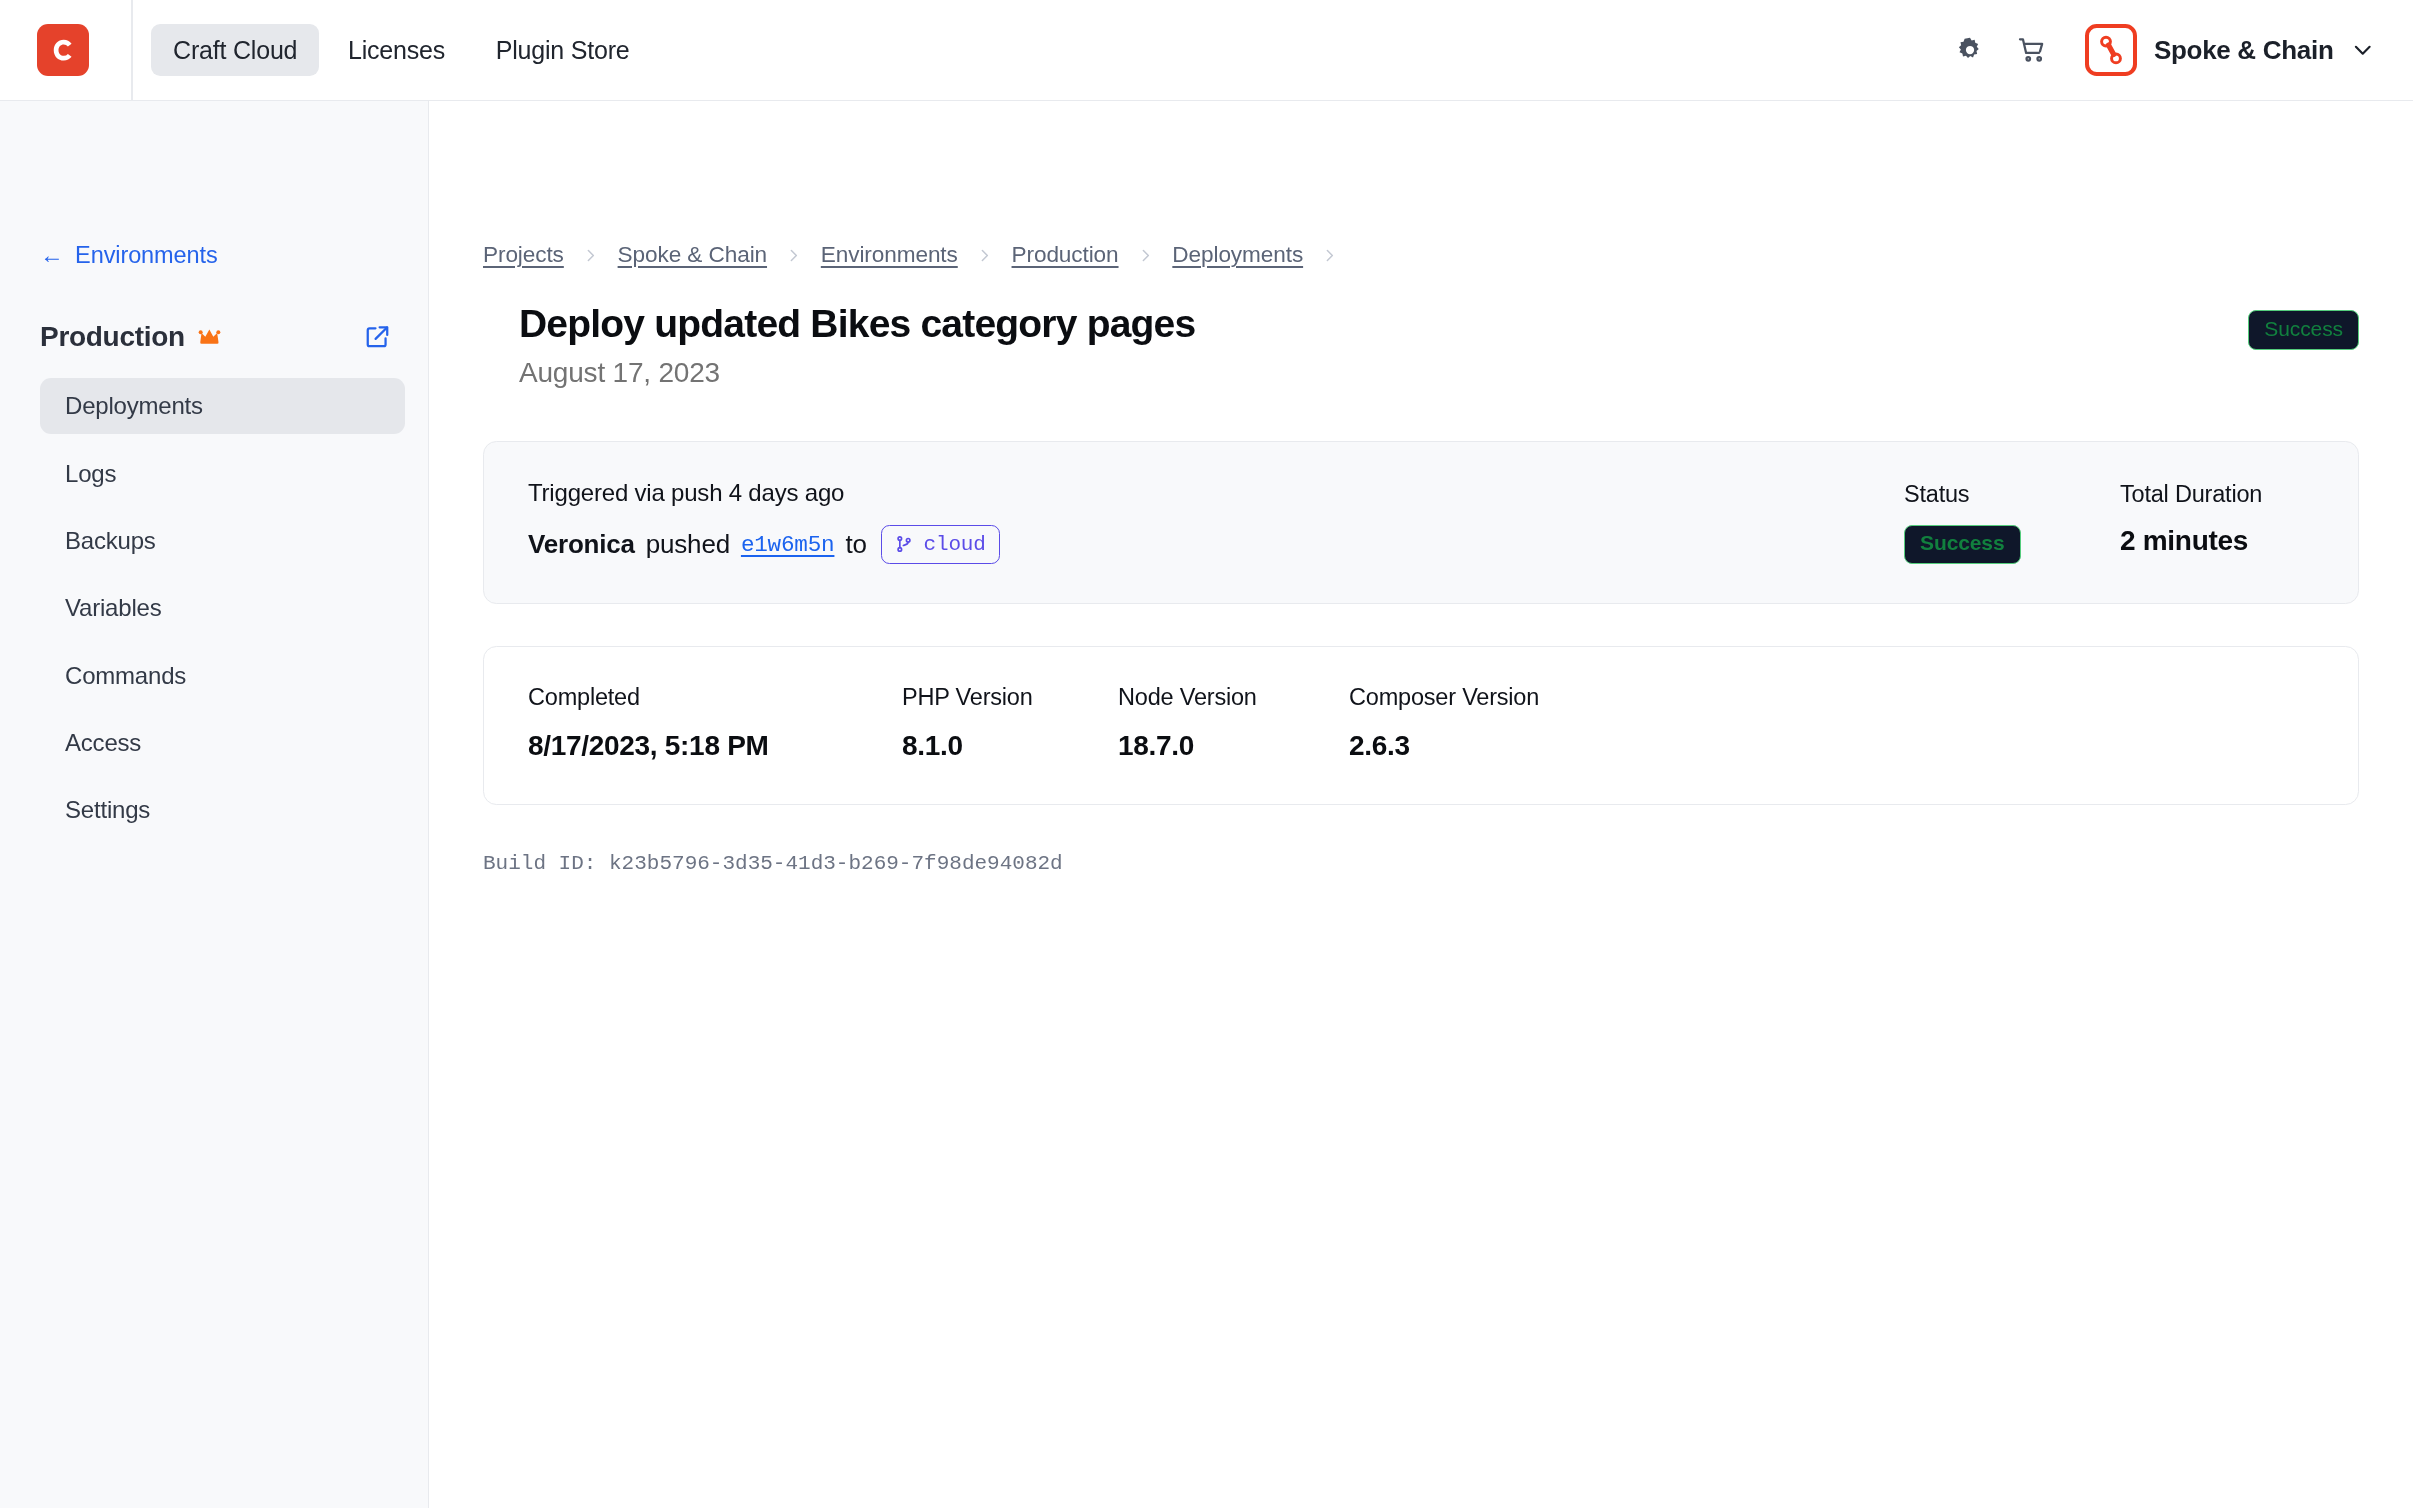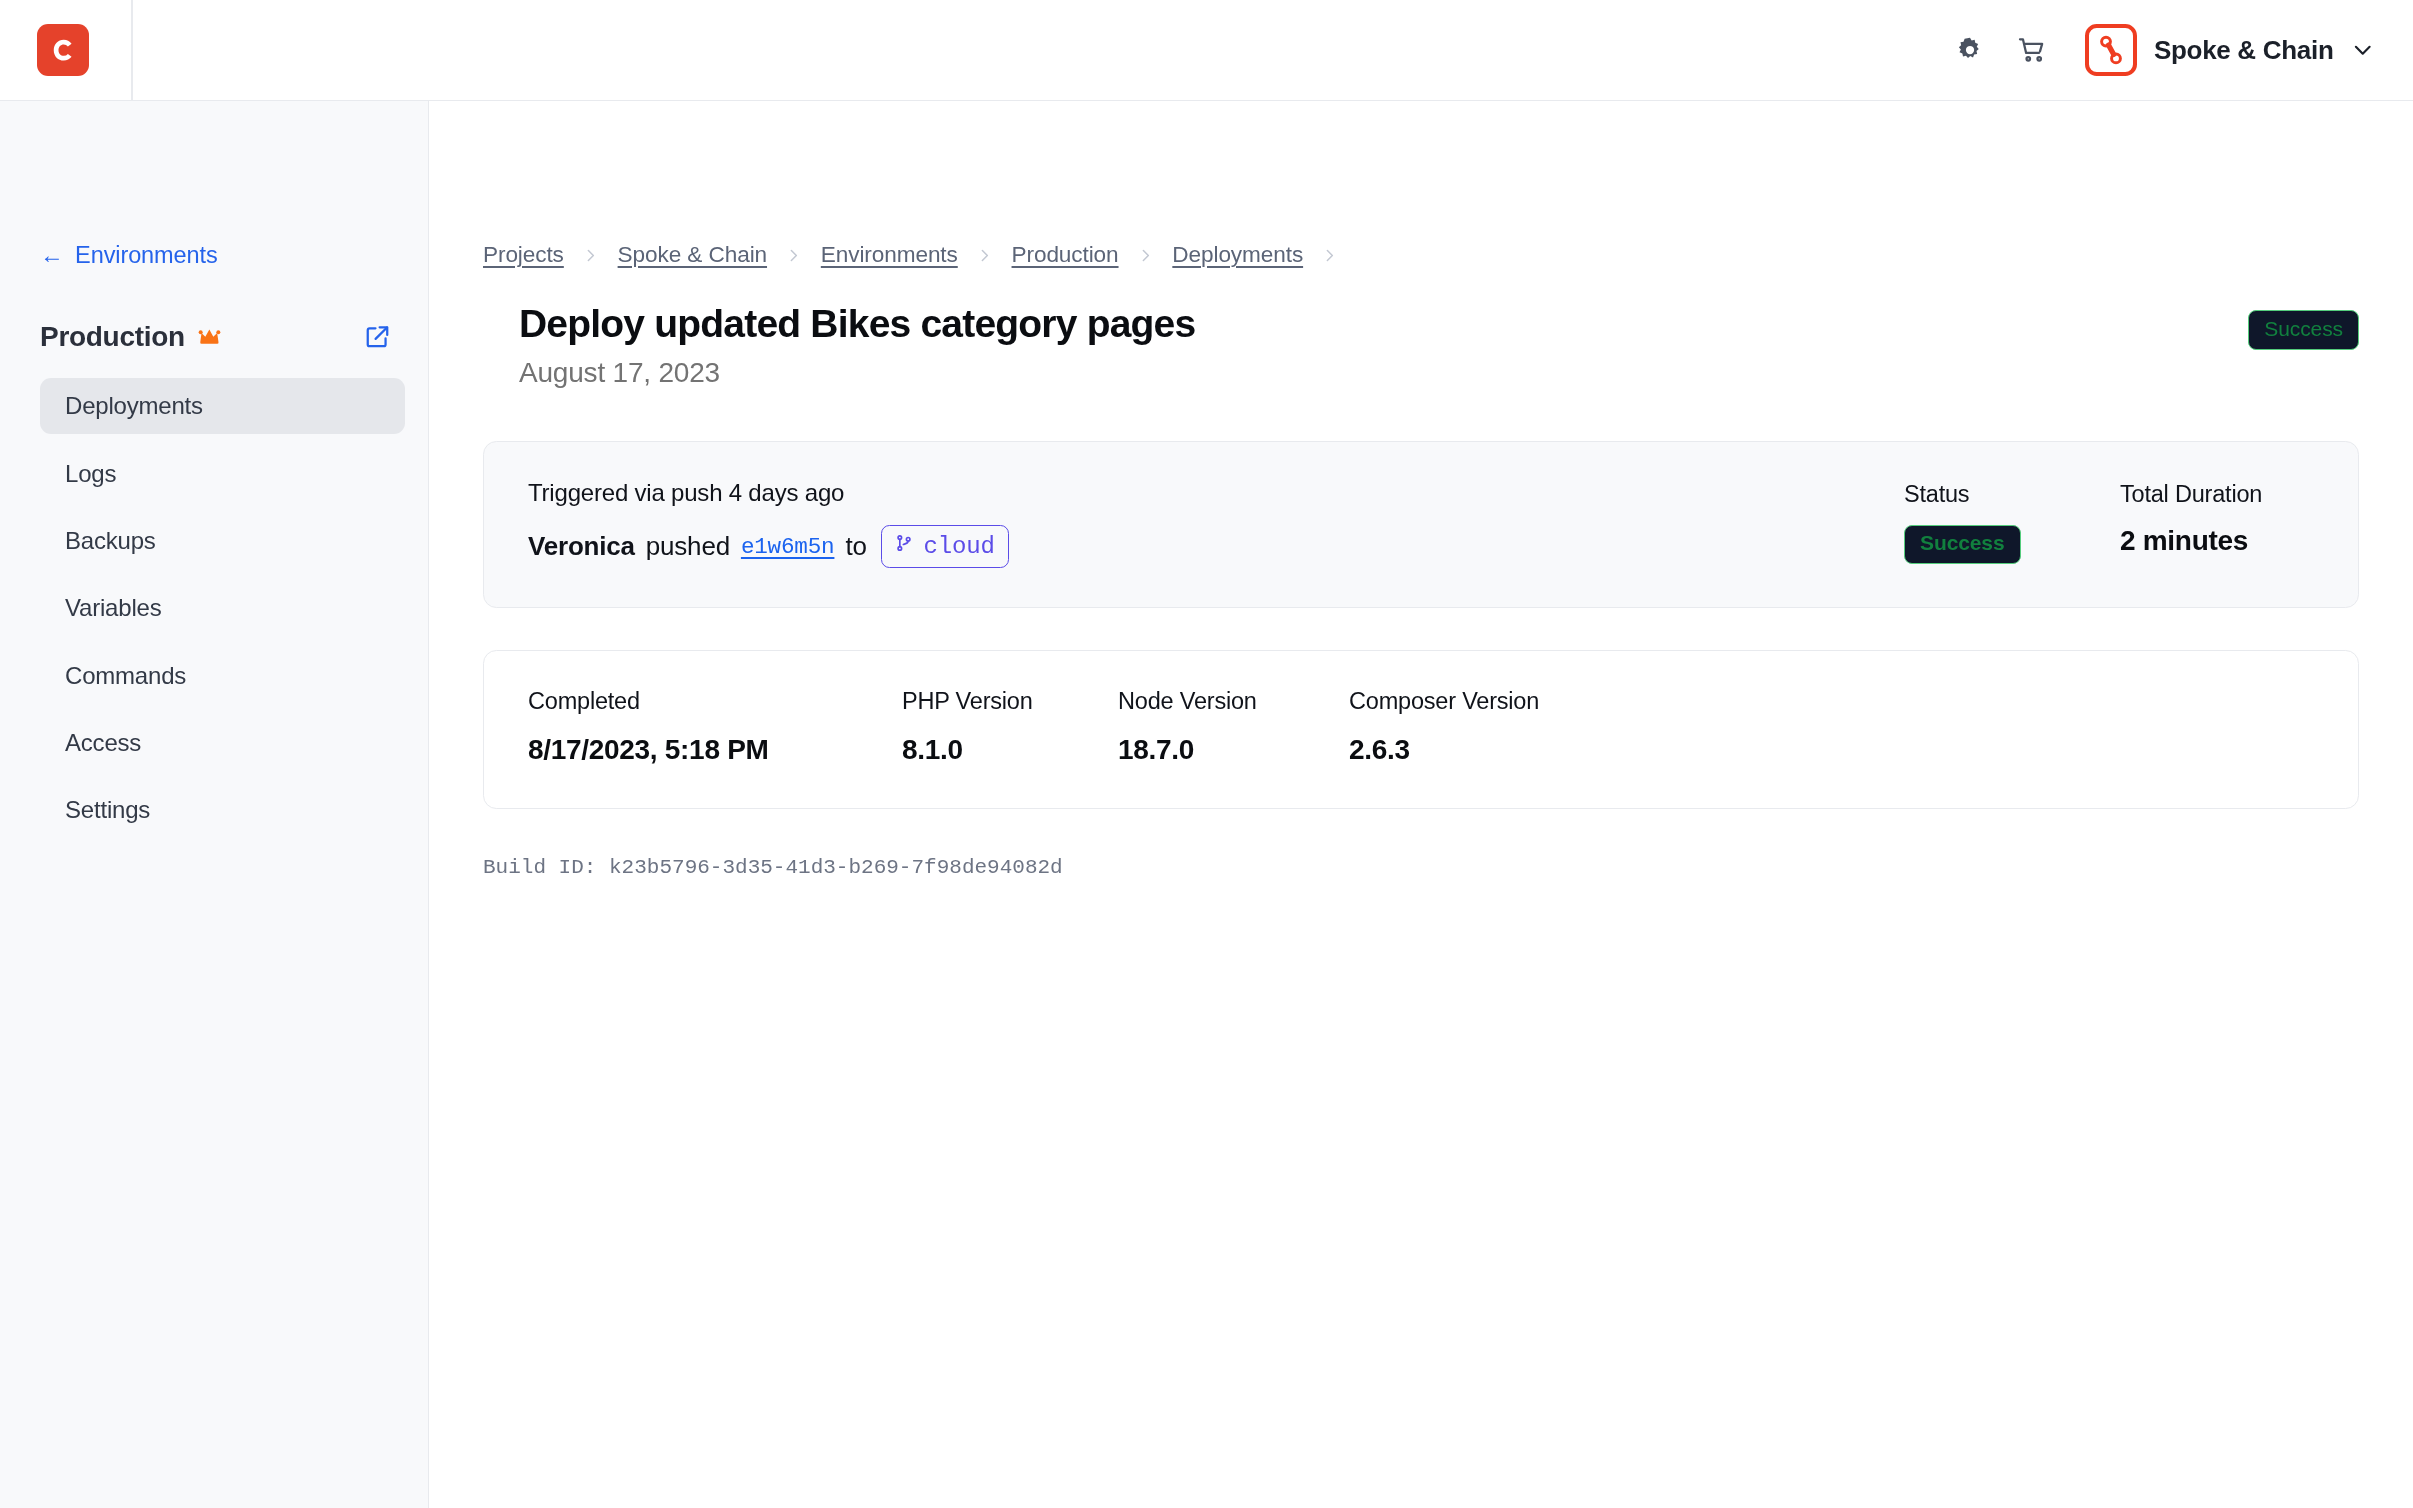--- a/index.html
+++ b/index.html
@@ -284,28 +284,28 @@
     color: #1b63ef;
     text-decoration: underline;
     text-underline-offset: 4.2px;
     text-decoration-thickness: 1.7px;
     cursor: pointer;
     margin-right: 11px;
   }
   .push-to { margin-right: 14.2px; }
   .branch-chip {
     display: inline-flex;
-    align-items: flex-start;
+    align-items: center;
     gap: 10px;
     border: 1.7px solid #5b4ce8;
     border-radius: 8.4px;
     color: #5b4ce8;
     padding: 6.7px 13.4px 7.5px 11.7px;
     font-family: "Liberation Mono", monospace;
-    font-size: 24px;
+    font-size: 21px;
     cursor: pointer;
     white-space: nowrap;
   }
   .branch-chip svg { display: block; flex: 0 0 auto; }
 
   .summary-col {
     flex: 0 0 auto;
     padding-top: 1.7px;
   }
   .summary-col.status { width: 216px; }
@@ -370,20 +370,25 @@
   <div class="topbar">
 
     <div class="logo-mark">
       <svg width="28.5" height="28.5" viewBox="0 0 24 24" aria-hidden="true">
         <path d="M19 6.5A8.6 8.6 0 0 0 12.4 3.2C7.6 3.2 4 6.9 4 11.9s3.6 8.7 8.4 8.7c2.7 0 5-1.2 6.6-3.2l-3.1-2.3a4.5 4.5 0 0 1-3.5 1.6c-2.6 0-4.4-2-4.4-4.8s1.8-4.8 4.4-4.8c1.4 0 2.6.6 3.5 1.7z" fill="#ffffff"></path>
       </svg>
     </div>
 
     <div class="topbar-divider"></div>
 
+    <div class="topnav">
+      <div class="topnav-item active">Craft Cloud</div>
+      <div class="topnav-item">Licenses</div>
+      <div class="topnav-item">Plugin Store</div>
+    </div>
 
     <div class="topbar-spacer"></div>
 
     <div class="topbar-right">
 
       <div class="icon-btn">
         <svg width="30" height="30" viewBox="0 0 24 24" fill="none" stroke="#4a5260" stroke-width="1.9">
           <circle cx="12" cy="12" r="3.1" fill="#4a5260" stroke="none"></circle>
           <path d="M12 2.2l1.3 2.1 2.4-.5.5 2.4 2.3.9-1.1 2.2 1.6 1.8-1.8 1.6.5 2.4-2.4.5-.9 2.3-2.2-1.1-1.8 1.6-1.6-1.8-2.4.5-.5-2.4-2.3-.9 1.1-2.2-1.6-1.8 1.8-1.6-.5-2.4 2.4-.5.9-2.3z" fill="#4a5260" stroke="none"></path>
           <circle cx="12" cy="12" r="3.3" fill="#ffffff" stroke="none"></circle>

